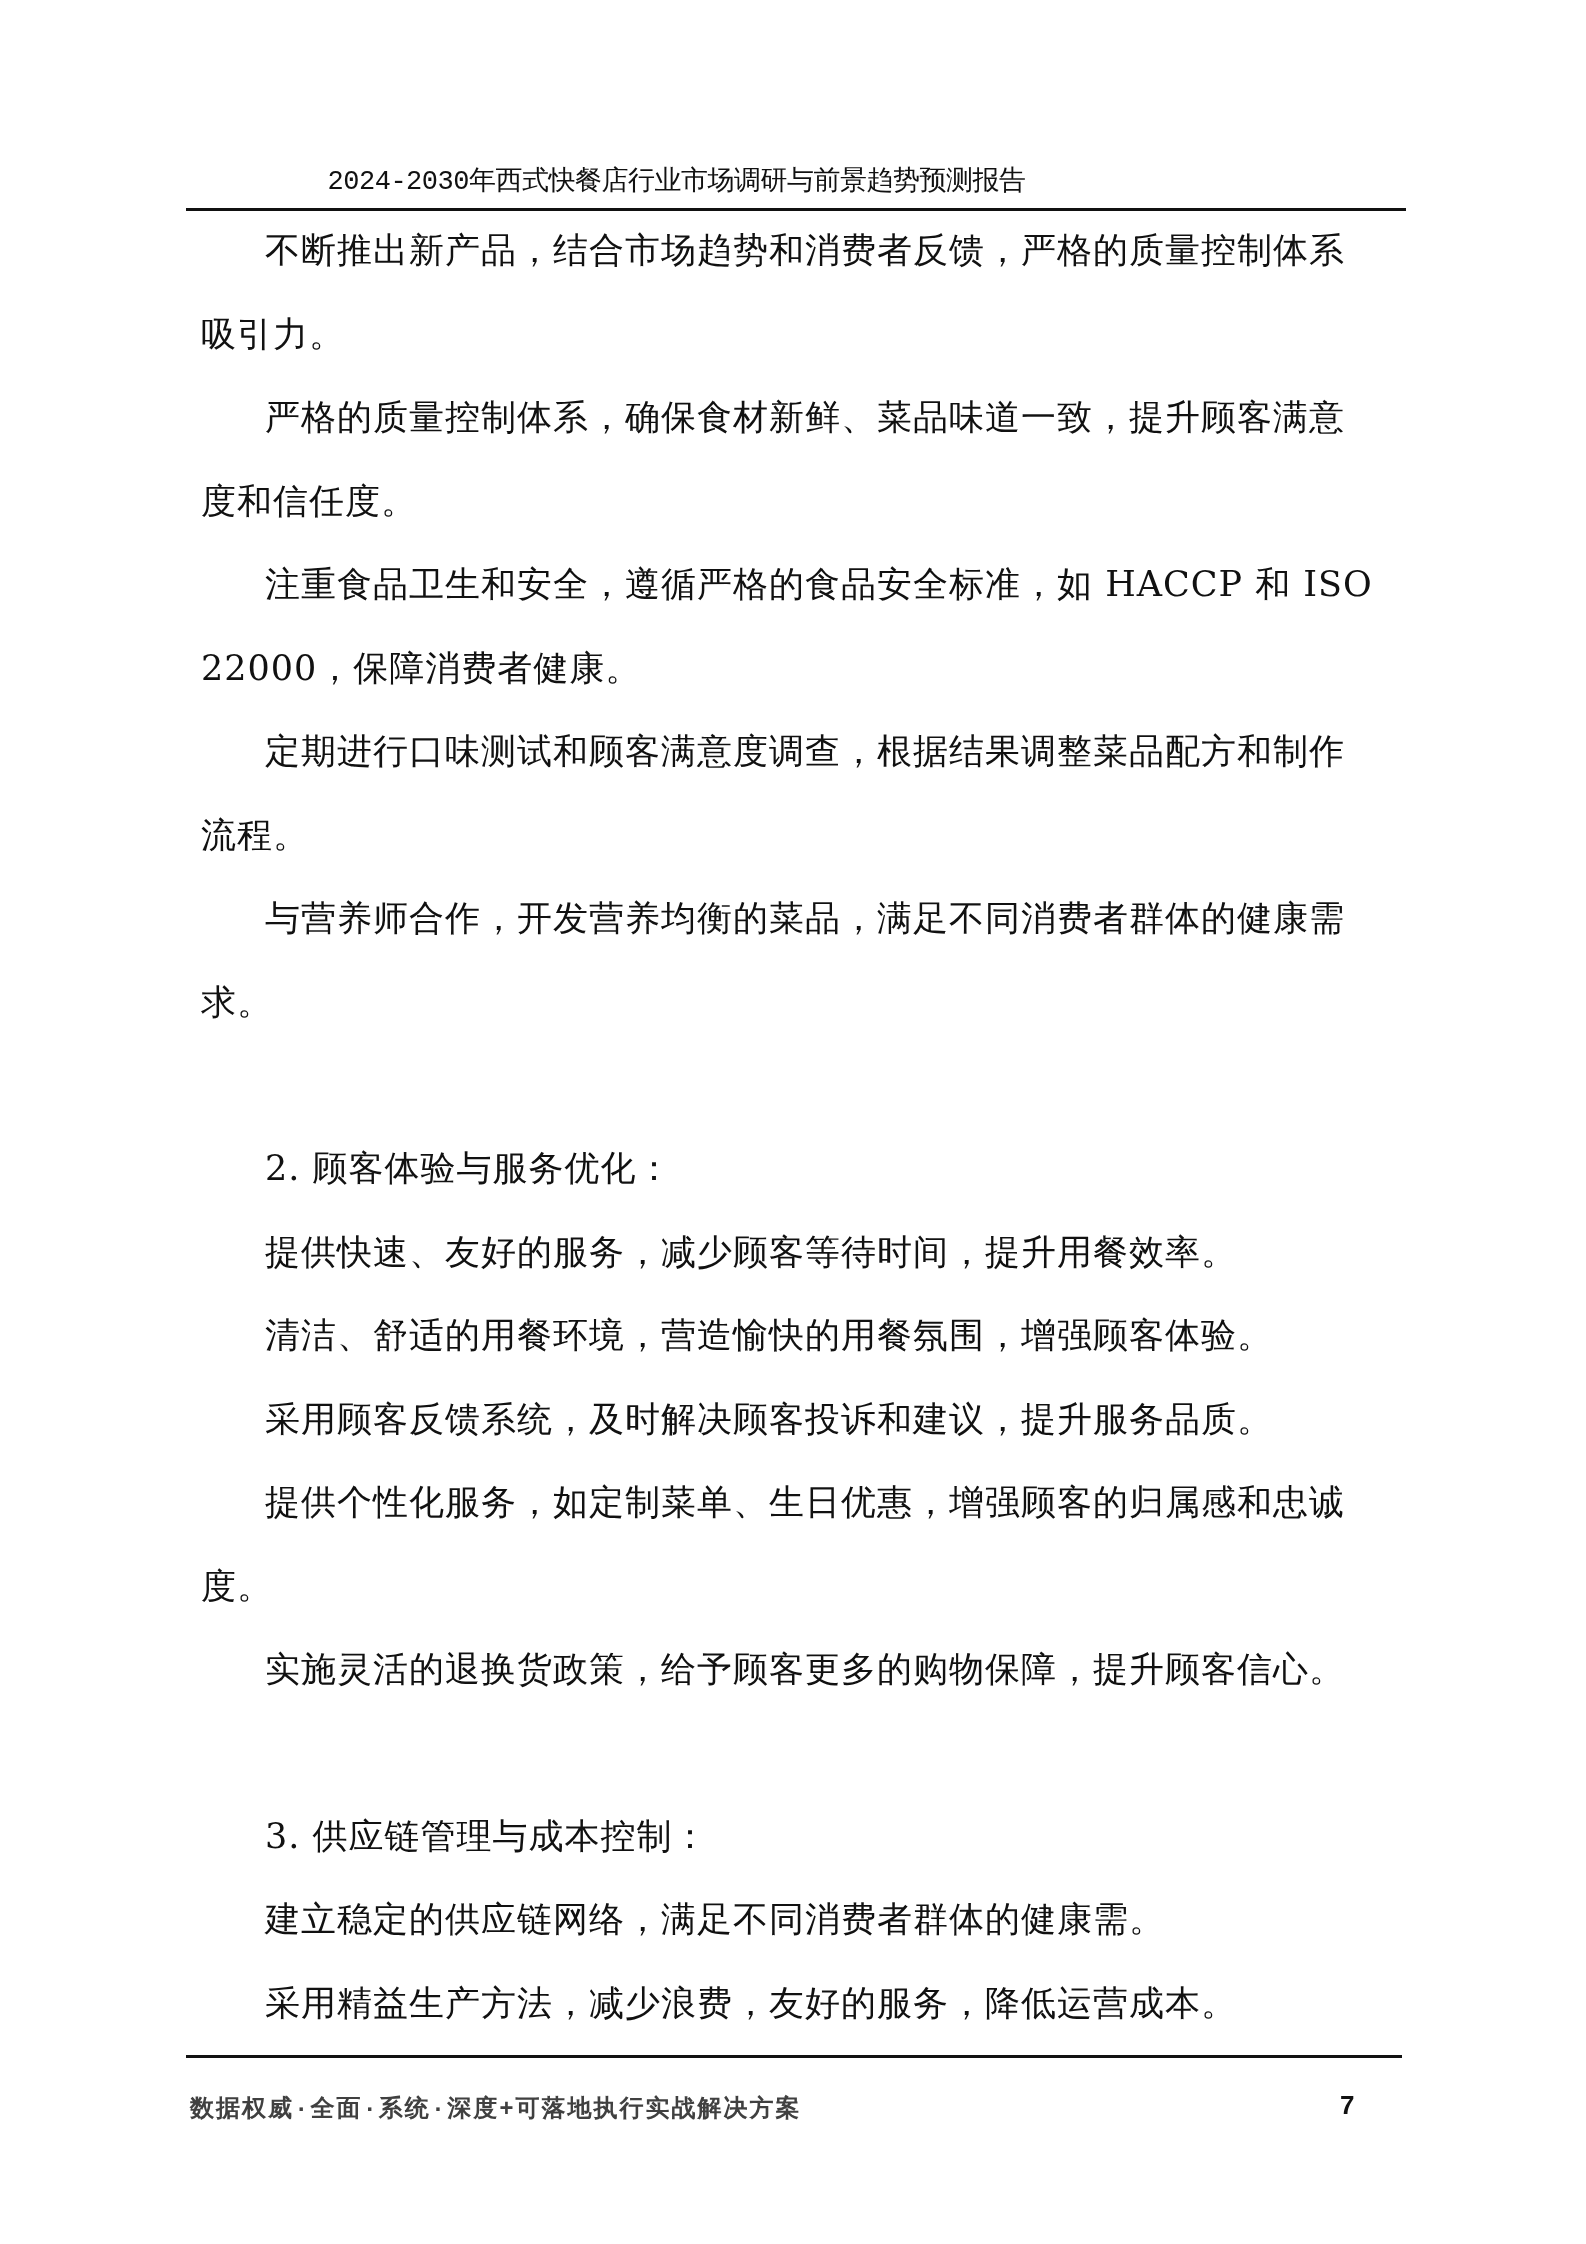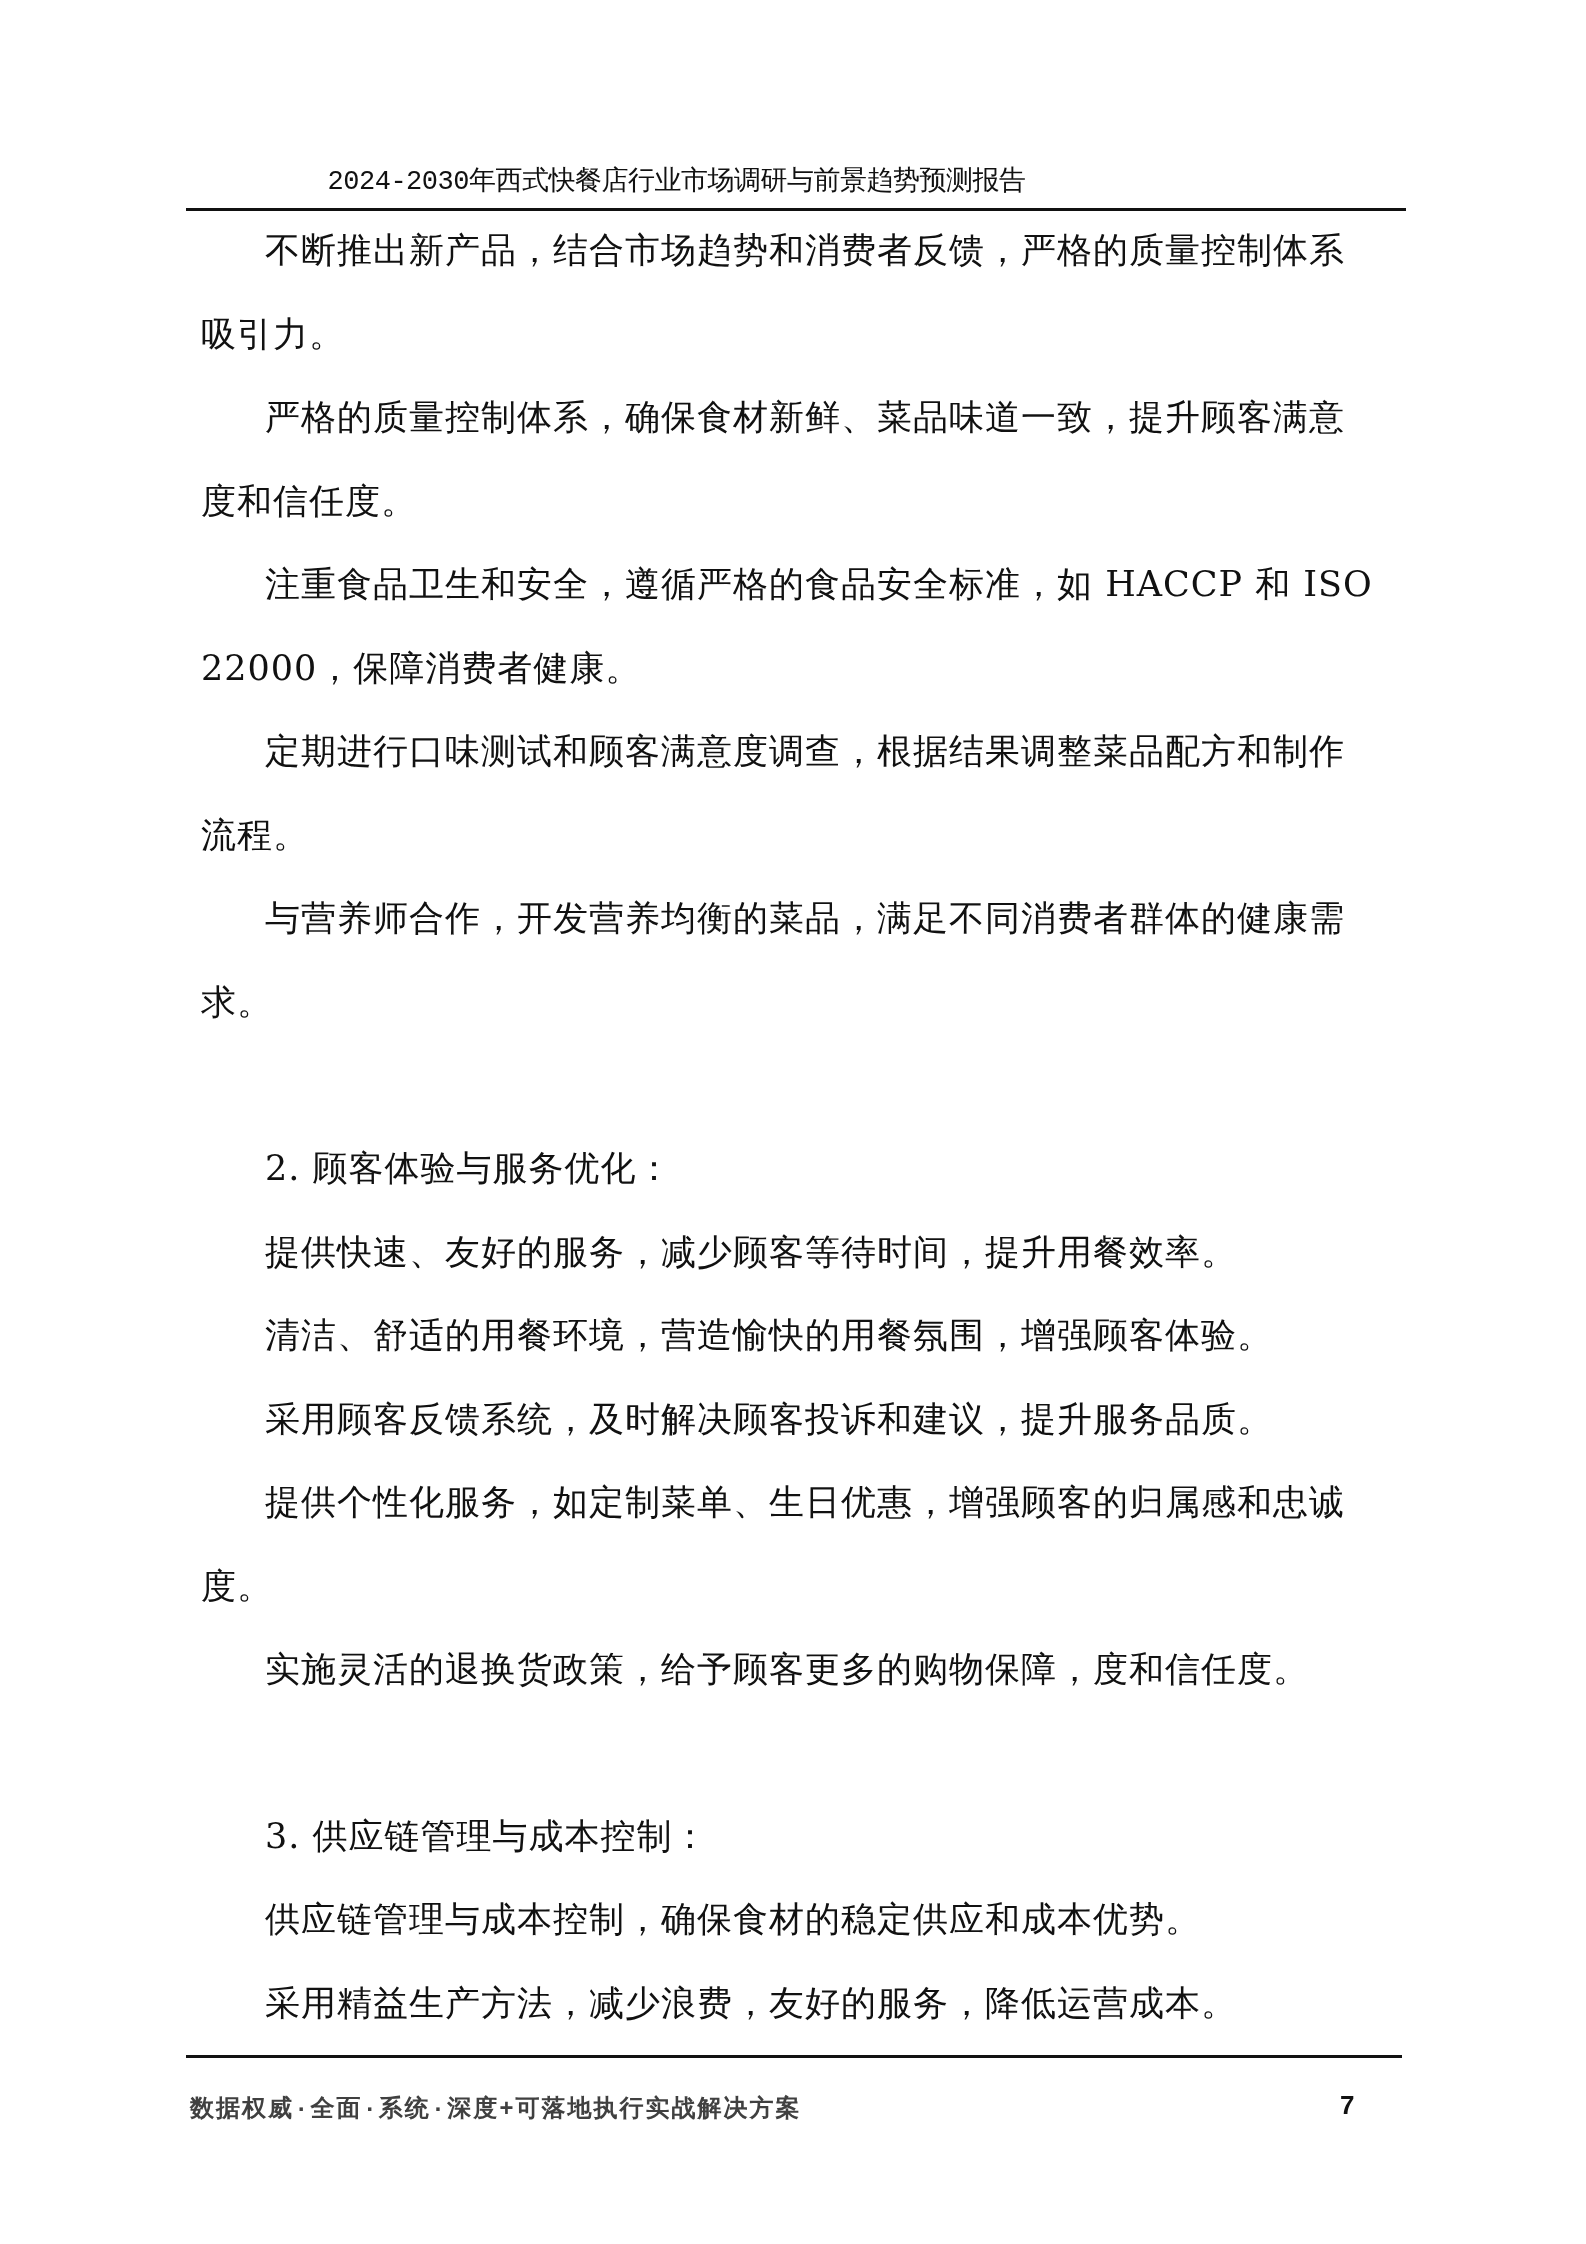--- a/index.html
+++ b/index.html
@@ -40,24 +40,24 @@
 
   <div class="line indent" style="top:897px">与营养师合作，开发营养均衡的菜品，满足不同消费者群体的健康需</div>
   <div class="line" style="top:981px">求。</div>
 
   <div class="line indent" style="top:1147px">2. 顾客体验与服务优化：</div>
   <div class="line indent" style="top:1231px">提供快速、友好的服务，减少顾客等待时间，提升用餐效率。</div>
   <div class="line indent" style="top:1314px">清洁、舒适的用餐环境，营造愉快的用餐氛围，增强顾客体验。</div>
   <div class="line indent" style="top:1398px">采用顾客反馈系统，及时解决顾客投诉和建议，提升服务品质。</div>
   <div class="line indent" style="top:1481px">提供个性化服务，如定制菜单、生日优惠，增强顾客的归属感和忠诚</div>
   <div class="line" style="top:1565px">度。</div>
-  <div class="line indent" style="top:1648px">实施灵活的退换货政策，给予顾客更多的购物保障，度和信任度。</div>
+  <div class="line indent" style="top:1648px">实施灵活的退换货政策，给予顾客更多的购物保障，提升顾客信心。</div>
 
   <div class="line indent" style="top:1815px">3. 供应链管理与成本控制：</div>
-  <div class="line indent" style="top:1898px">供应链管理与成本控制，确保食材的稳定供应和成本优势。</div>
+  <div class="line indent" style="top:1898px">建立稳定的供应链网络，满足不同消费者群体的健康需。</div>
   <div class="line indent" style="top:1982px">采用精益生产方法，减少浪费，友好的服务，降低运营成本。</div>
 </div>
 
 <div>
   <div class="footer-rule"></div>
   <div class="footer-slogan">数据权威·全面·系统·深度+可落地执行实战解决方案</div>
   <div class="page-number">7</div>
 </div>
 
 </body></html>

